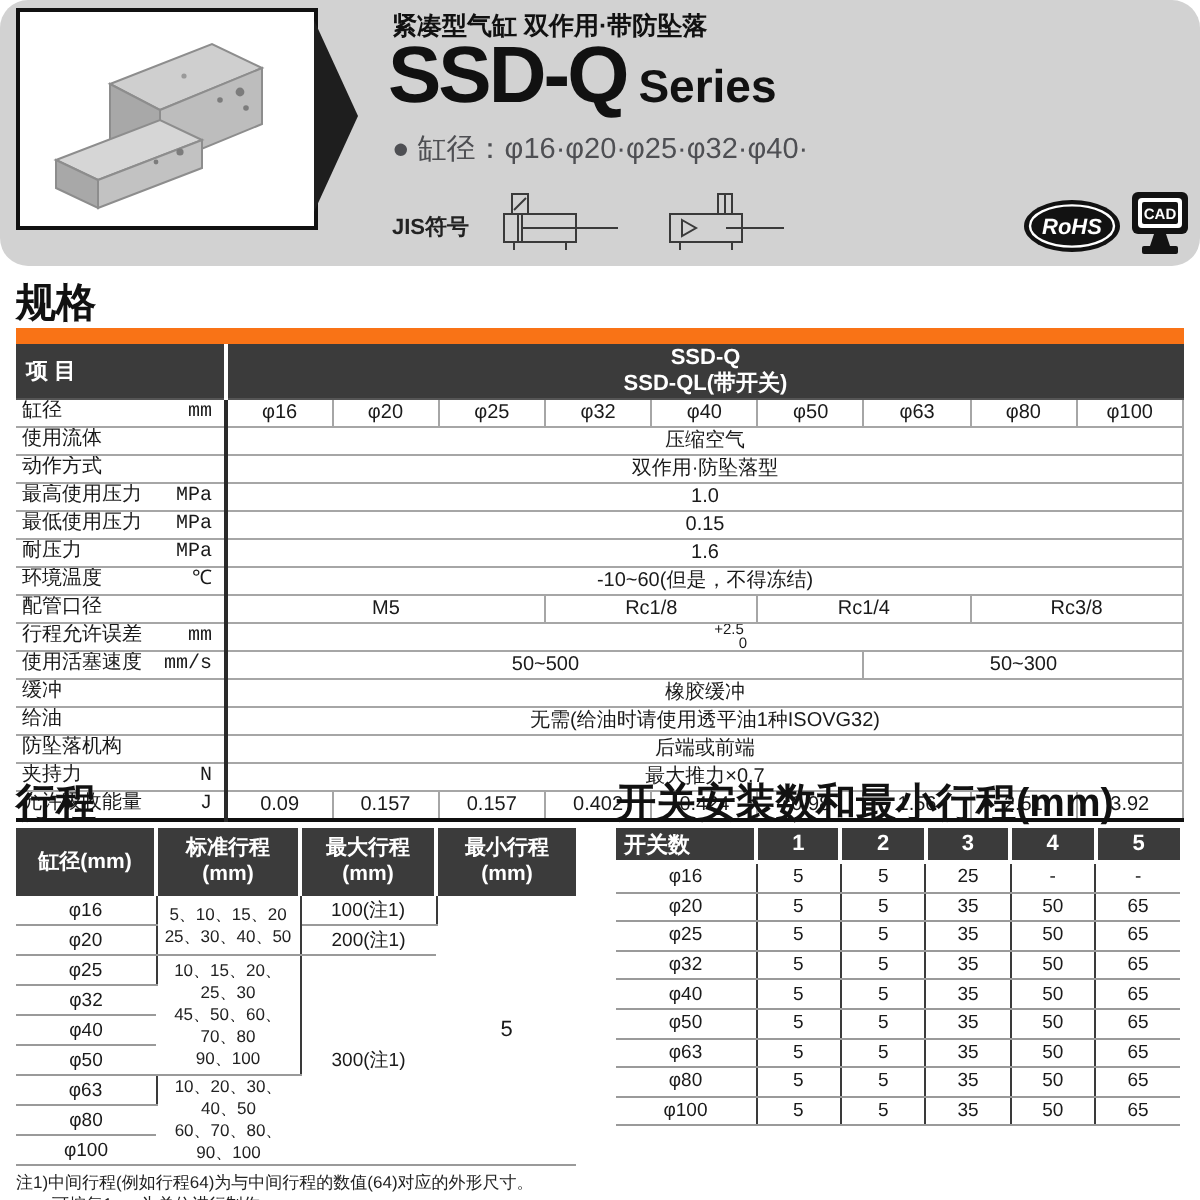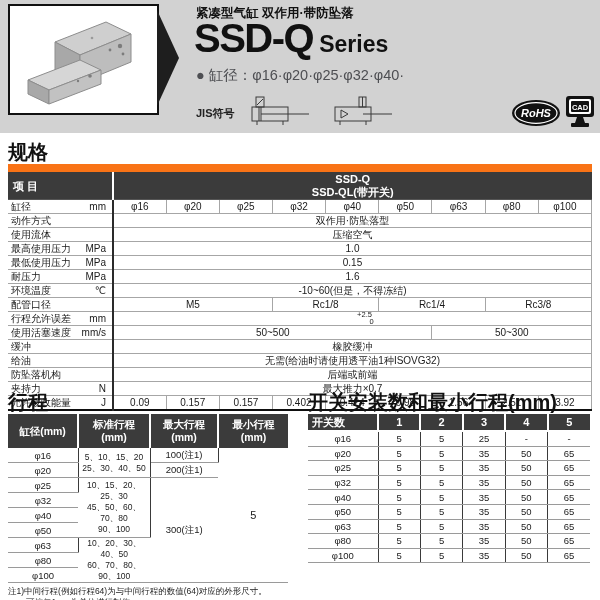--- a/index.html
+++ b/index.html
@@ -1,20 +1,20 @@
 <!DOCTYPE html>
 <html><head>
 <meta charset="utf-8">
 <style>
   html,body{margin:0;padding:0;}
   body{width:600px;height:600px;position:relative;background:#fff;
        font-family:"Liberation Sans","DejaVu Sans",sans-serif;color:#1a1a1a;overflow:hidden;}
 
   
-  .band{position:absolute;left:0;top:0;width:600px;height:133px;background:#d2d2d2;}
+  .band{position:absolute;left:0;top:0;width:600px;height:133px;background:#d2d2d2;border-radius:14px;}
   .product-box{position:absolute;left:8px;top:4px;width:147px;height:107px;background:#fff;border:2px solid #111;}
   .arrow{position:absolute;left:157px;top:10px;width:22px;height:96px;}
   .subtitle{position:absolute;left:196px;top:5px;font-size:12.5px;font-weight:bold;color:#111;}
   .title-row{position:absolute;left:194px;top:16px;display:flex;align-items:baseline;}
   .series-name{font-size:40px;font-weight:bold;letter-spacing:-1.5px;color:#111;line-height:44px;}
   .series-suffix{font-size:23px;font-weight:bold;margin-left:6px;color:#111;}
   .bore-lines{position:absolute;left:196px;top:66px;font-size:14.5px;color:#4e4f53;line-height:19px;}
   .bore-line2{margin-left:62px;}
   .jis-label{position:absolute;left:196px;top:106px;font-size:11px;font-weight:bold;color:#222;}
   .jis-sym{position:absolute;top:94px;}
@@ -25,21 +25,21 @@
   table{border-collapse:collapse;table-layout:fixed;}
   td{padding:0;overflow:hidden;}
   .dk{background:#3b3b3b;color:#fff;font-weight:bold;}
 
   
   .spec-section{position:absolute;left:8px;top:144px;width:584px;}
   table.spec{width:584px;border-top:8px solid #f97316;border-bottom:2px solid #0f0f0f;font-size:10px;}
   .spec td{height:13px;border-bottom:1px solid #a6a6a6;text-align:center;line-height:12px;}
   .spec td.v{border-left:1px solid #a6a6a6;border-right:1px solid #a6a6a6;}
   .spec td.lbl{border-right:2px solid #2a2a2a;text-align:left;}
-  .lw{display:flex;justify-content:space-between;padding:0 6px 0 3px;}
+  .lw{display:flex;justify-content:space-between;padding:0 6px 0 3px;font-family:Liberation Mono, monospace;}
   .spec td.sh{height:27px;border-bottom:1px solid #555;}
   .sh.lblhd{text-align:left;padding-left:5px;font-size:11px;border-right:2px solid #fff;}
   .sh.serhd div{font-size:11px;line-height:13px;text-align:center;}
   .tol{display:inline-flex;flex-direction:column;font-size:7.5px;line-height:6.5px;vertical-align:middle;margin-left:24px;}
   .tol span:last-child{align-self:flex-start;margin-left:14px;}
 
   
   .stroke-section{position:absolute;left:8px;top:394px;width:281px;}
   table.stroke{width:280px;font-size:9.5px;border-bottom:1px solid #444;}
   .stroke td{border-bottom:1px solid #9a9a9a;border-right:1px solid #3a3a3a;text-align:center;}
@@ -176,34 +176,34 @@
       <td class="v">φ32</td>
       <td class="v">φ40</td>
       <td class="v">φ50</td>
       <td class="v">φ63</td>
       <td class="v">φ80</td>
       <td class="v">φ100</td>
     </tr>
     <tr>
       <td class="lbl">
             <div class="lw">
+              <span>使用流体</span>
+              <span></span>
+            </div>
+          </td>
+      <td class="v" colspan="9">压缩空气</td>
+    </tr>
+    <tr>
+      <td class="lbl">
+            <div class="lw">
               <span>动作方式</span>
               <span></span>
             </div>
           </td>
       <td class="v" colspan="9">双作用·防坠落型</td>
-    </tr>
-    <tr>
-      <td class="lbl">
-            <div class="lw">
-              <span>使用流体</span>
-              <span></span>
-            </div>
-          </td>
-      <td class="v" colspan="9">压缩空气</td>
     </tr>
     <tr>
       <td class="lbl">
             <div class="lw">
               <span>最高使用压力</span>
               <span>MPa</span>
             </div>
           </td>
       <td class="v" colspan="9">1.0</td>
     </tr>

